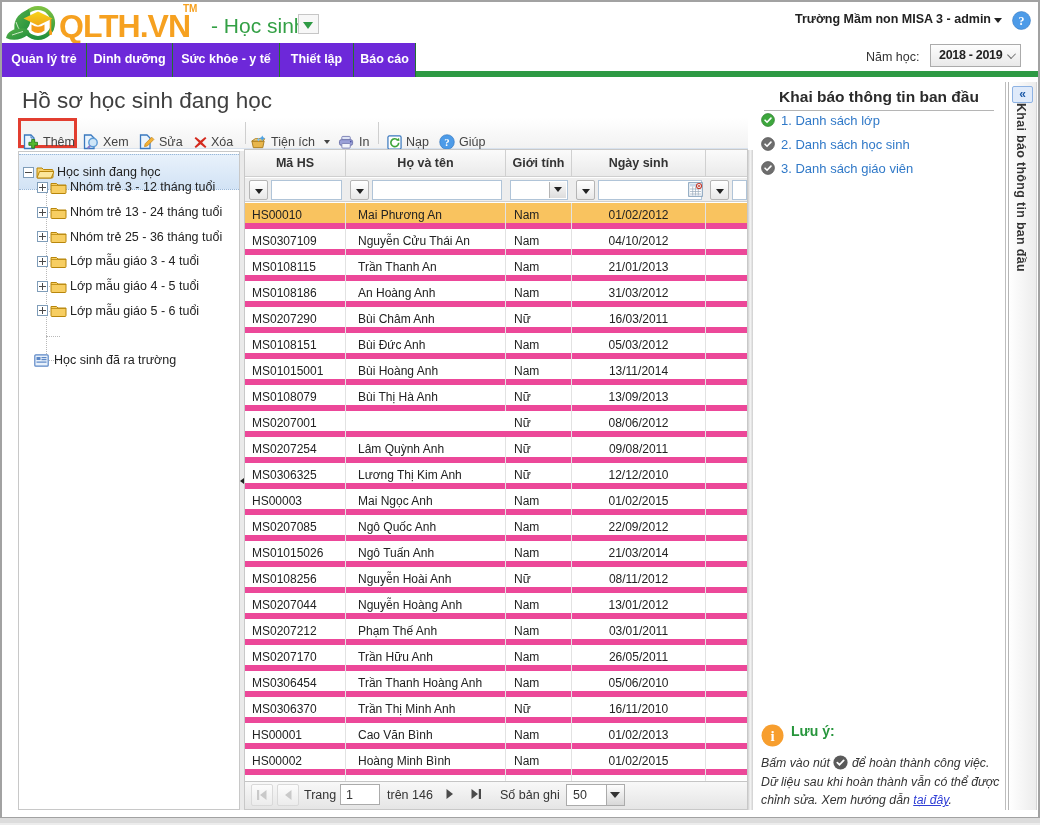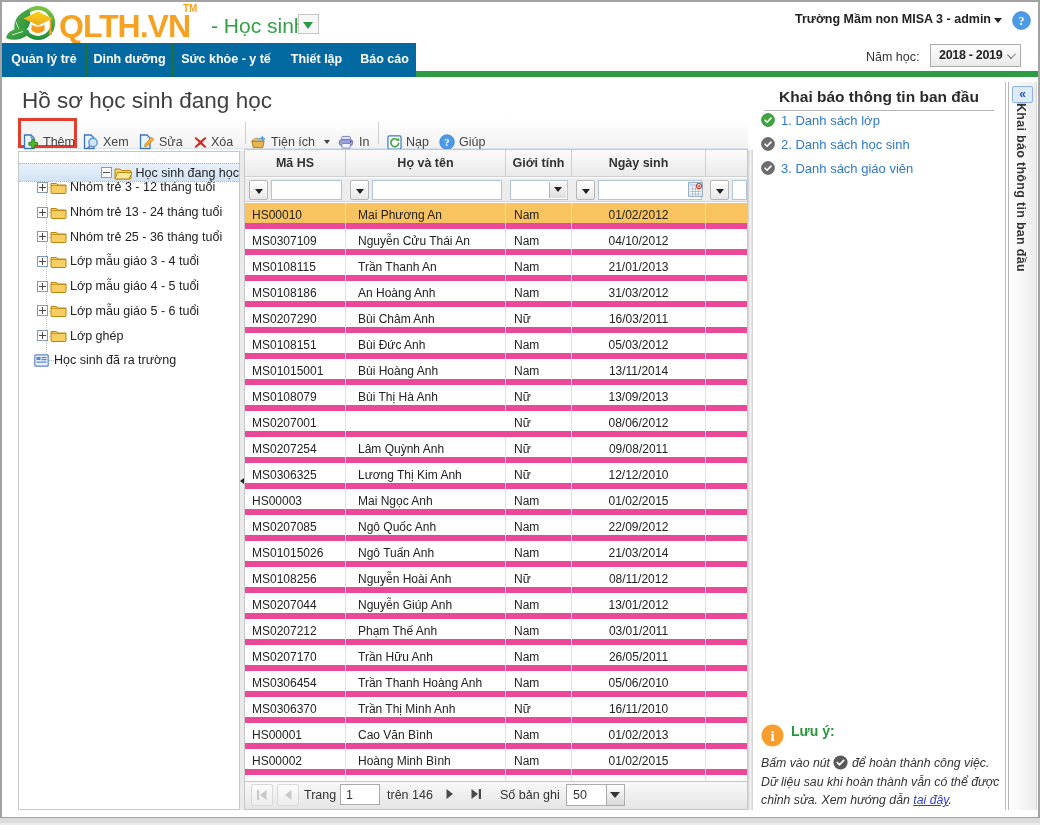--- a/index.html
+++ b/index.html
@@ -20,21 +20,21 @@
 #modname { left:211px; top:14px; font-size:21px; color:#33A045; }
 #modbtn { left:298px; top:14px; width:21px; height:20px; background:#f7f7f7; border:1px solid #c6c6c6; }
 #modbtn .tri { position:absolute; left:4px; top:7px; width:0; height:0; border-left:5.5px solid transparent; border-right:5.5px solid transparent; border-top:7px solid #2E9A44; }
 #admin { right:49px; top:12px; font-size:12.5px; font-weight:bold; color:#222; }
 #admin-caret { left:994px; top:18px; width:0; height:0; border-left:4px solid transparent; border-right:4px solid transparent; border-top:5px solid #222; }
 #help-top { left:1012px; top:11px; }
 
 
 #nav { left:2px; top:43px; width:1036px; height:34px; }
 #nav .strip { position:absolute; left:0; bottom:0; width:100%; height:6px; background:#2E9A44; }
-#nav .tab { position:absolute; top:0; height:34px; background:#0369a1; color:#fff; font-size:12.5px; font-weight:bold; text-align:center; line-height:32px; border-right:1px solid #23712F; }
+#nav .tab { position:absolute; top:0; height:34px; background:#6d28d9; color:#fff; font-size:12.5px; font-weight:bold; text-align:center; line-height:32px; border-right:1px solid #23712F; }
 #nav .t1 { left:0px; width:85px; }
 #nav .t2 { left:85px; width:86px; }
 #nav .t3 { left:171px; width:107px; }
 #nav .t4 { left:278px; width:74px; }
 #nav .t5 { left:352px; width:62px; }
 #namhoc-lbl { left:866px; top:50px; font-size:12.5px; color:#333; }
 #namhoc-sel { left:930px; top:44px; width:91px; height:23px; border:1px solid #ababab; background:linear-gradient(#fdfdfd, #e9e9e9); font-size:12.5px; font-weight:bold; color:#222; text-align:left; padding-left:8px; line-height:21px; letter-spacing:-0.3px; }
 #namhoc-sel .chev { position:absolute; right:5px; top:8px; width:7px; height:7px; border-left:1.5px solid #666; border-bottom:1.5px solid #666; transform:rotate(-45deg) scale(1,0.8); margin-top:-2px; }
 
 
@@ -219,21 +219,21 @@
 <div class="abs" id="tree">
     <div style="position:absolute;left:27px;top:22px;width:0;height:190px;border-left:1px dotted #b9b9b9;"></div>
     <div style="position:absolute;left:27px;top:35.3px;width:14px;height:0;border-top:1px dotted #b9b9b9;"></div>
     <div style="position:absolute;left:27px;top:60.0px;width:14px;height:0;border-top:1px dotted #b9b9b9;"></div>
     <div style="position:absolute;left:27px;top:84.7px;width:14px;height:0;border-top:1px dotted #b9b9b9;"></div>
     <div style="position:absolute;left:27px;top:109.4px;width:14px;height:0;border-top:1px dotted #b9b9b9;"></div>
     <div style="position:absolute;left:27px;top:134.1px;width:14px;height:0;border-top:1px dotted #b9b9b9;"></div>
     <div style="position:absolute;left:27px;top:158.8px;width:14px;height:0;border-top:1px dotted #b9b9b9;"></div>
     <div style="position:absolute;left:27px;top:183.5px;width:14px;height:0;border-top:1px dotted #b9b9b9;"></div>
     <div style="position:absolute;left:27px;top:208.2px;width:14px;height:0;border-top:1px dotted #b9b9b9;"></div>
-<div class="trow sel" style="top:11px;height:19px;justify-content:flex-end;">
+<div class="trow sel" style="top:2px;height:36px;">
       <span class="ebox" style="margin-left:4px;"></span>
       <svg width="18" height="14" viewBox="0 0 18 14" style="flex:none;margin:0 3px 0 2px;">
         <path d="M1 3 h5 l1.5 1.5 H16 a1 1 0 0 1 1 1 V12 a1 1 0 0 1 -1 1 H2 a1 1 0 0 1 -1 -1 z" fill="#F7D06A" stroke="#B8860B" stroke-width="1"></path>
         <path d="M1 13 L3.5 6.5 h14.5 L15.2 13 z" fill="#FCE79C" stroke="#B8860B" stroke-width="1"></path>
       </svg>
       <span>Học sinh đang học</span>
     </div>
 <div class="trow" style="top:23.3px;">
       <span class="ebox plus" style="margin-left:18px;"></span>
       <svg width="17" height="13" viewBox="0 0 17 13" style="flex:none;margin:0 3px 0 2px;">
@@ -274,28 +274,20 @@
       </svg>
       <span>Lớp mẫu giáo 4 - 5 tuổi</span>
     </div>
 <div class="trow" style="top:146.8px;">
       <span class="ebox plus" style="margin-left:18px;"></span>
       <svg width="17" height="13" viewBox="0 0 17 13" style="flex:none;margin:0 3px 0 2px;">
         <path d="M1 2.5 h5.5 l1.5 1.5 H16 v7.5 a1 1 0 0 1 -1 1 H2 a1 1 0 0 1 -1 -1 z" fill="#F7CE62" stroke="#B8860B" stroke-width="1"></path>
         <path d="M1 4.5 h15" stroke="#B8860B" stroke-width="0.8"></path>
       </svg>
       <span>Lớp mẫu giáo 5 - 6 tuổi</span>
-    </div>
-<div class="trow" style="top:171.5px;">
-      <span class="ebox plus" style="margin-left:18px;"></span>
-      <svg width="17" height="13" viewBox="0 0 17 13" style="flex:none;margin:0 3px 0 2px;">
-        <path d="M1 2.5 h5.5 l1.5 1.5 H16 v7.5 a1 1 0 0 1 -1 1 H2 a1 1 0 0 1 -1 -1 z" fill="#F7CE62" stroke="#B8860B" stroke-width="1"></path>
-        <path d="M1 4.5 h15" stroke="#B8860B" stroke-width="0.8"></path>
-      </svg>
-      <span>Lớp ghép</span>
     </div>
 <div class="trow" style="top:196.2px;">
       <span style="width:13px;flex:none;"></span>
       <svg width="15" height="13" viewBox="0 0 15 13" style="flex:none;margin:0 5px 0 2px;">
         <rect x="0.8" y="0.8" width="13.4" height="11.4" rx="1" fill="#E8F1FB" stroke="#5C87C6" stroke-width="1.2"></rect>
         <rect x="2.5" y="3" width="4" height="3" fill="#5C87C6"></rect>
         <rect x="7.5" y="3" width="5" height="1.2" fill="#5C87C6"></rect>
         <rect x="7.5" y="5" width="5" height="1.2" fill="#5C87C6"></rect>
         <rect x="2.5" y="7.5" width="10" height="1.2" fill="#5C87C6"></rect>
       </svg>
@@ -431,21 +423,21 @@
     </div>
 <div class="grow" style="top:417px;">
       <div class="gc c1">MS0108256</div>
       <div class="gc c2">Nguyễn Hoài Anh</div>
       <div class="gc c3">Nữ</div>
       <div class="gc c4">08/11/2012</div>
       <div class="gc c5"></div>
     </div>
 <div class="grow" style="top:443px;">
       <div class="gc c1">MS0207044</div>
-      <div class="gc c2">Nguyễn Giúp Anh</div>
+      <div class="gc c2">Nguyễn Hoàng Anh</div>
       <div class="gc c3">Nam</div>
       <div class="gc c4">13/01/2012</div>
       <div class="gc c5"></div>
     </div>
 <div class="grow" style="top:469px;">
       <div class="gc c1">MS0207212</div>
       <div class="gc c2">Phạm Thế Anh</div>
       <div class="gc c3">Nam</div>
       <div class="gc c4">03/01/2011</div>
       <div class="gc c5"></div>

